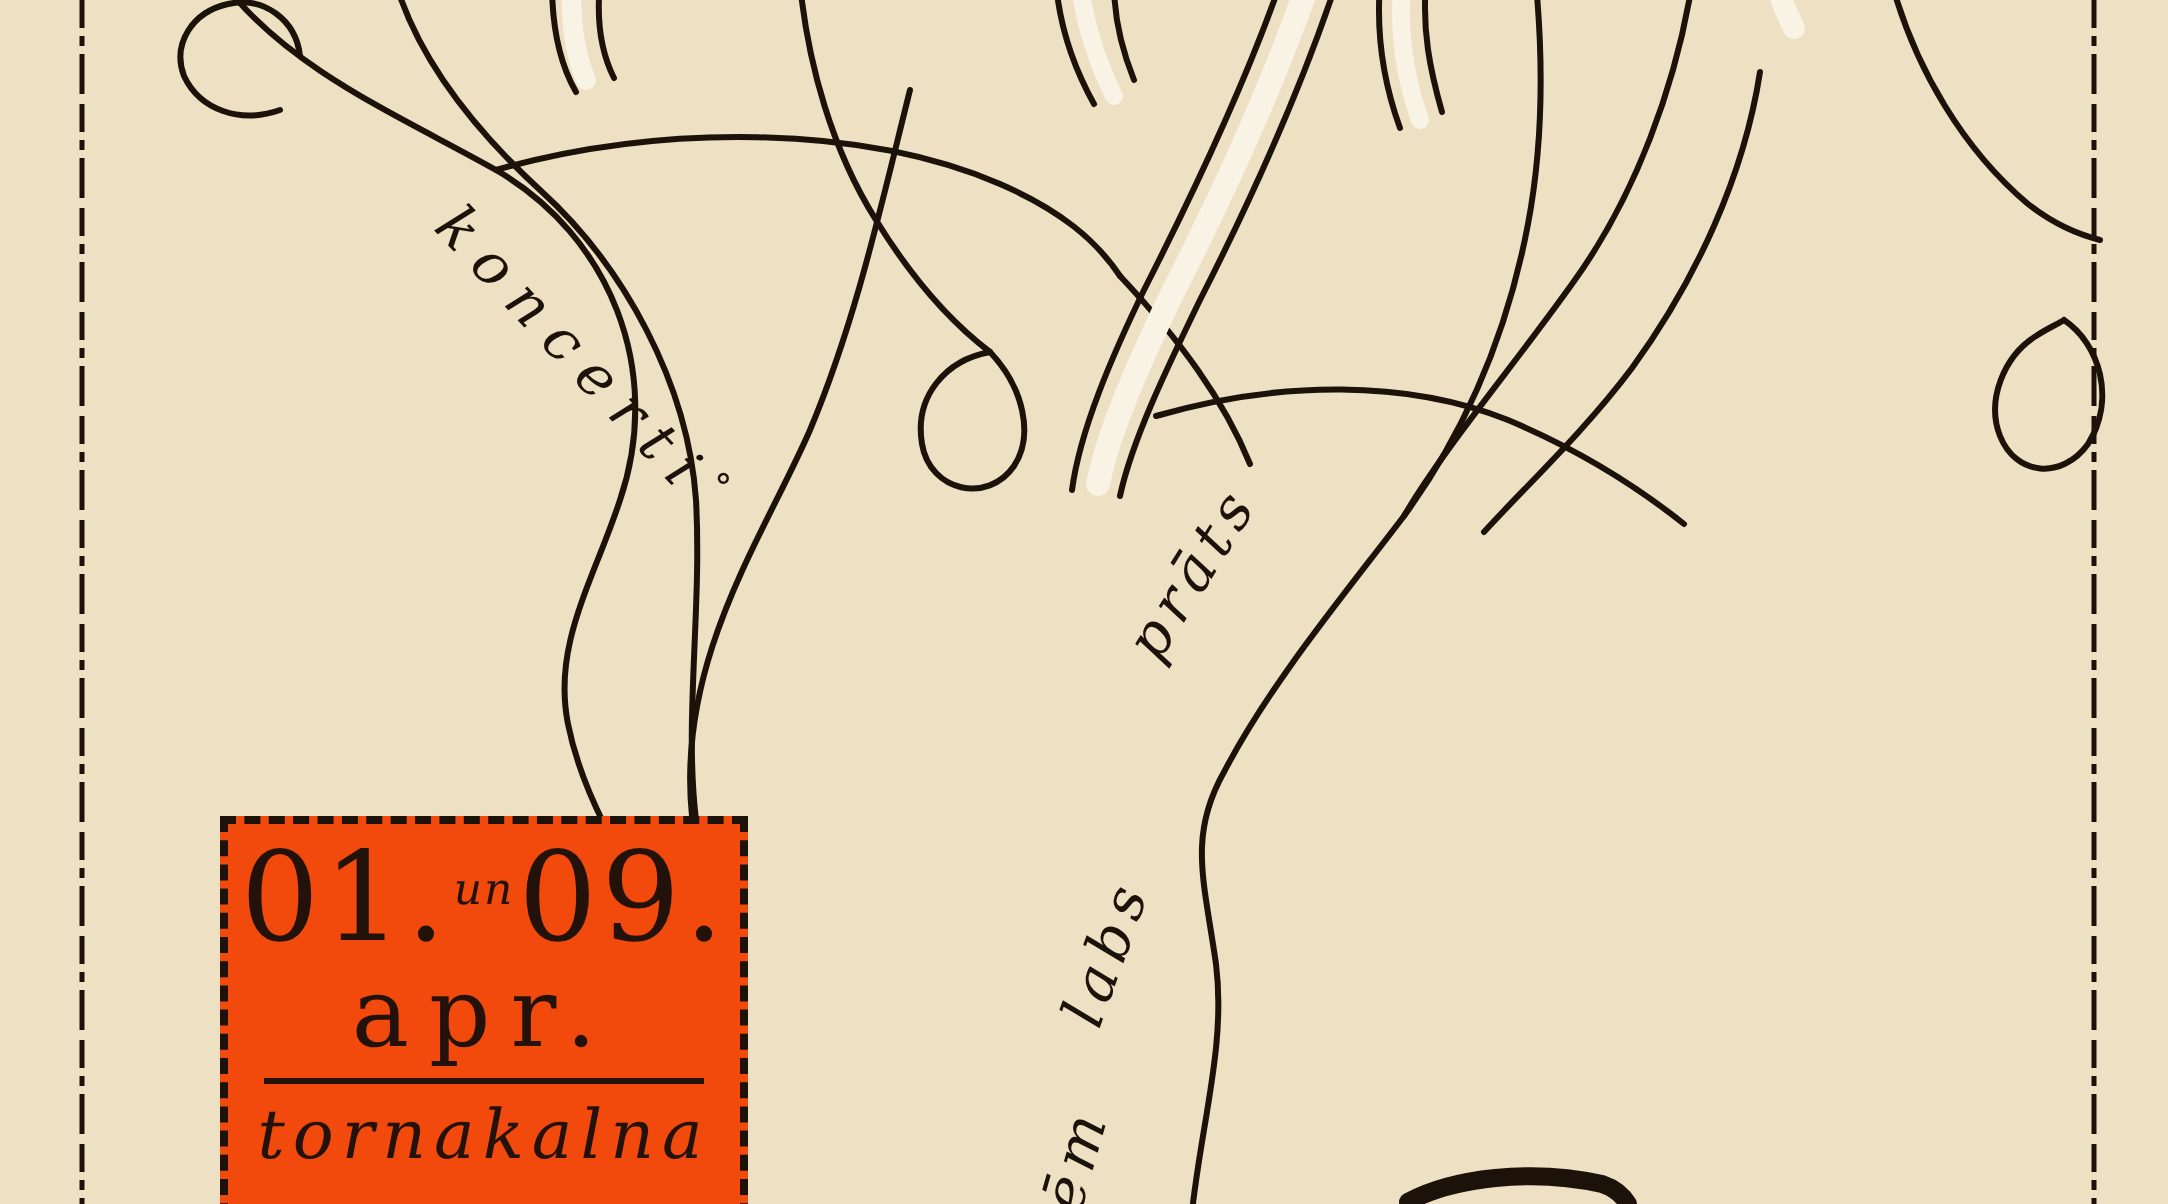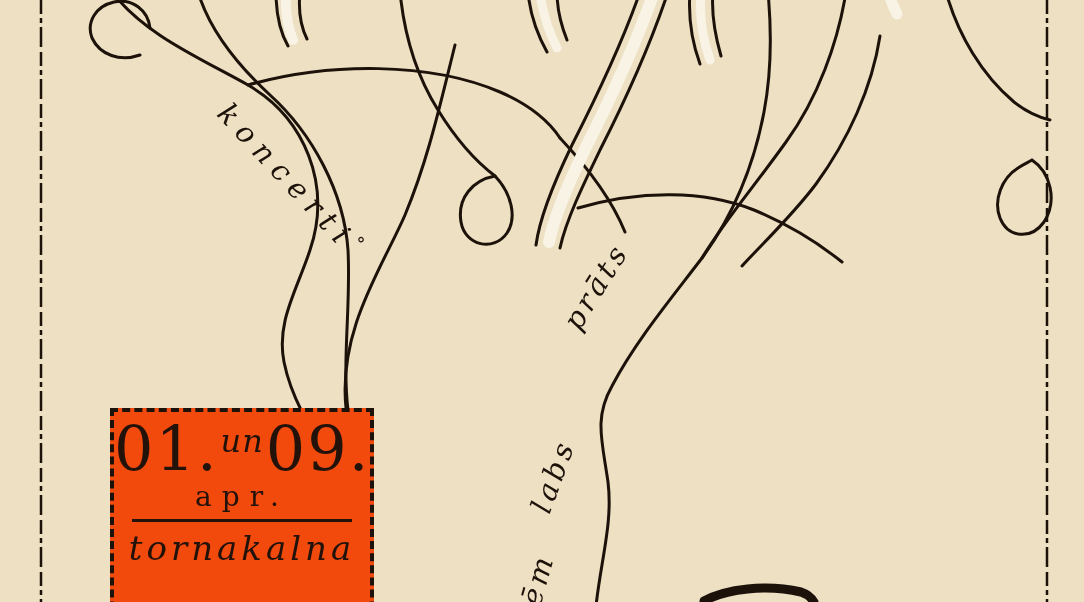--- a/index.html
+++ b/index.html
@@ -40,26 +40,26 @@
     text-align:center;
     color:#23120a;
   }
   .date-line{
     margin-top:4px;
     font-size:62px;line-height:1.05;
     letter-spacing:2px;
     font-weight:normal;
   }
   .date-conj{
-    font-size:32px;font-style:italic;
+    font-size:22px;font-style:italic;
     vertical-align:18px;letter-spacing:1px;
     margin:12px 2px;
   }
   .month-line{
-    font-size:28px;line-height:1.0;
+    font-size:48px;line-height:1.0;
     letter-spacing:10px;
     margin-top:2px;
   }
   .box-divider{
     width:86%;margin:8px auto 0 auto;
     border-top:3px solid #23120a;
   }
   .venue-line{
     font-size:34px;font-style:italic;
     letter-spacing:4px;

